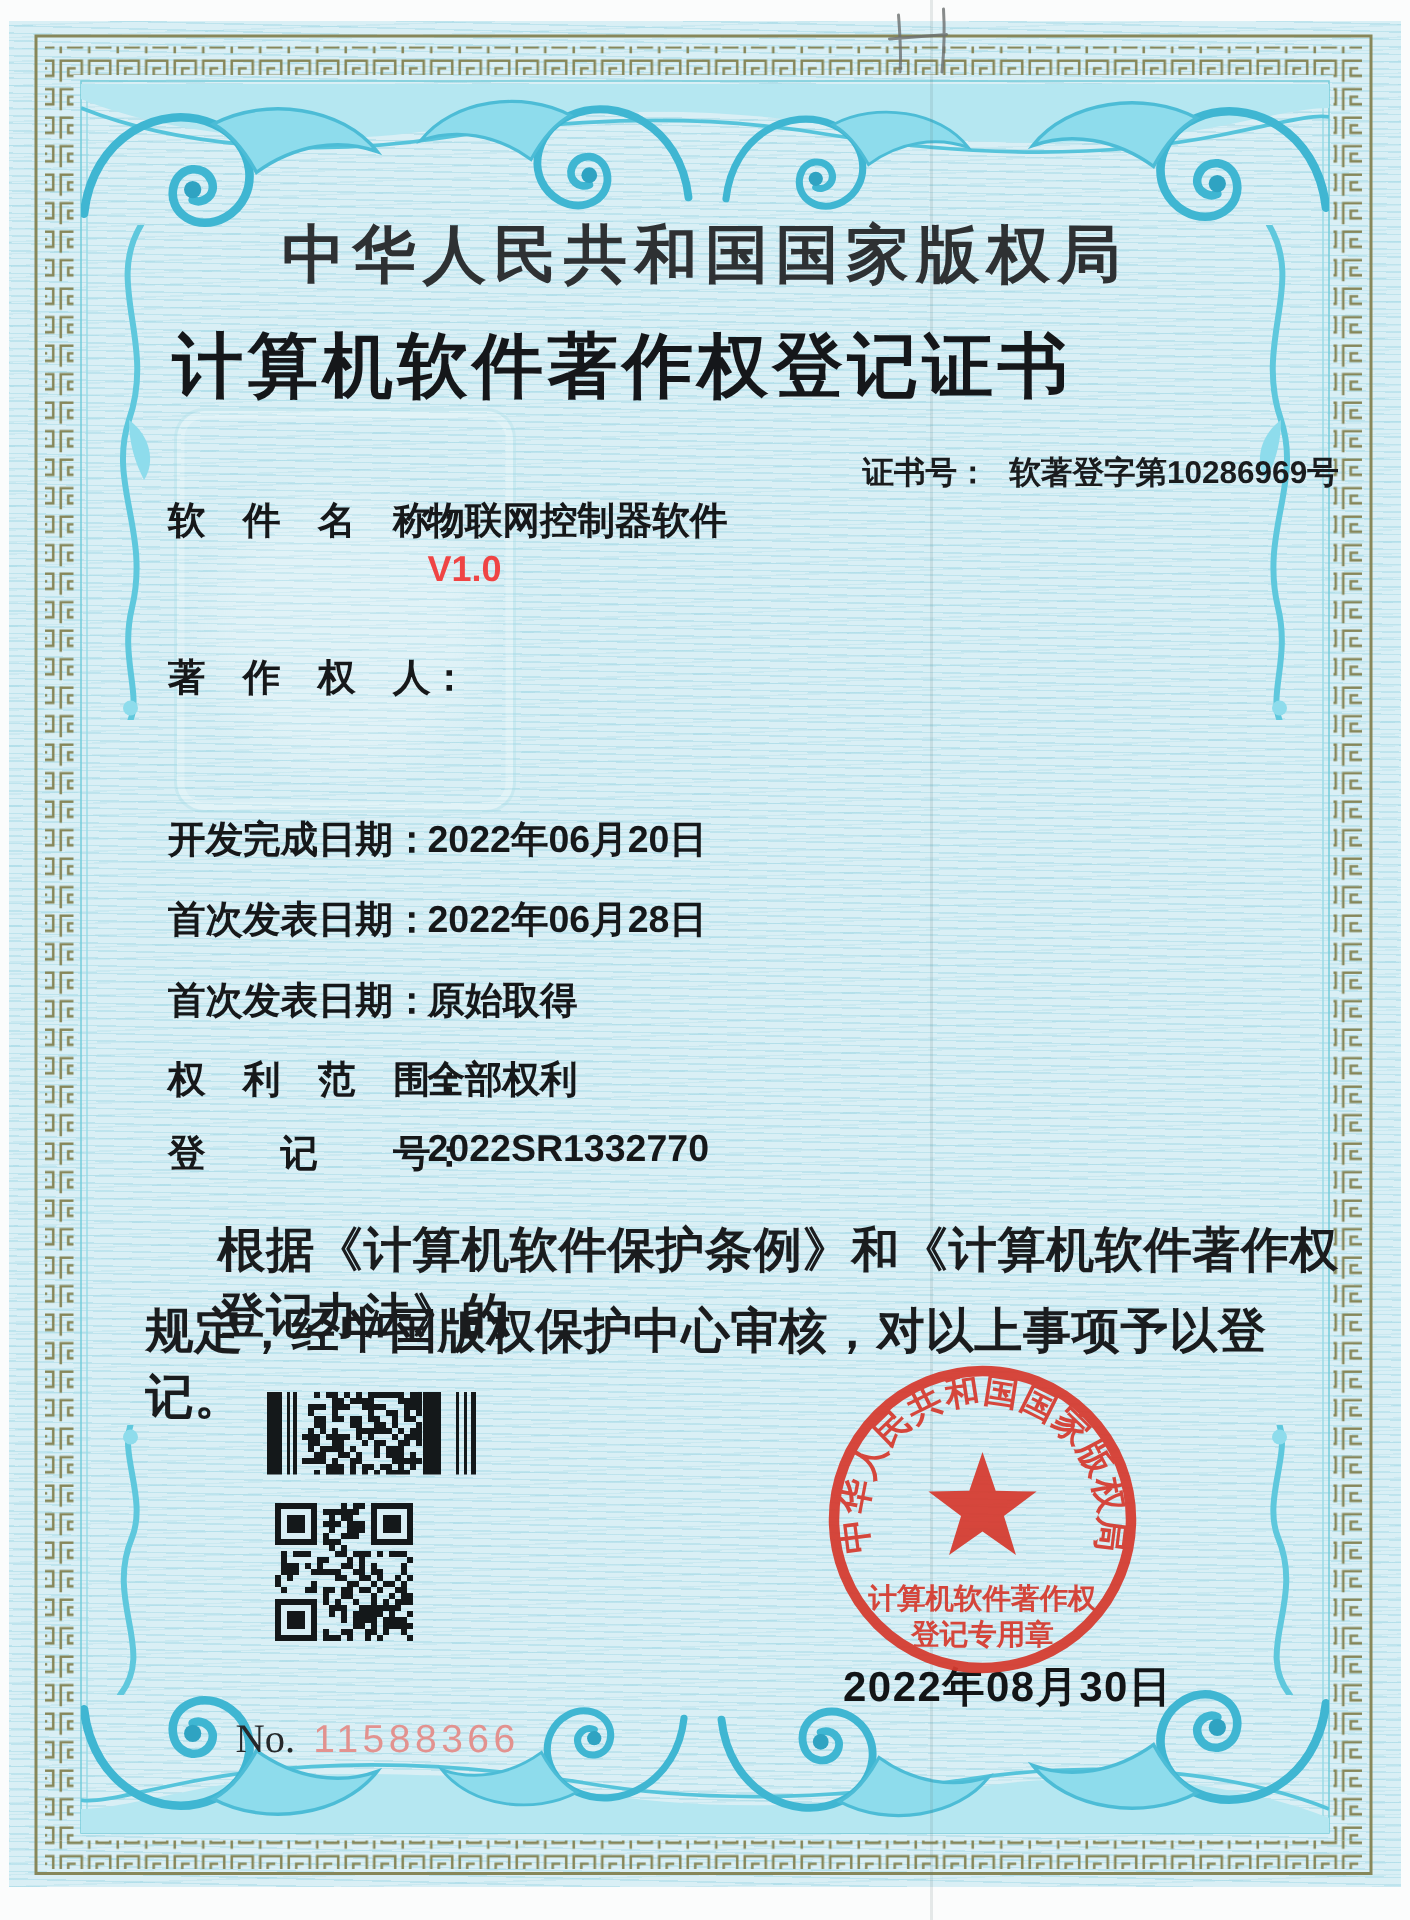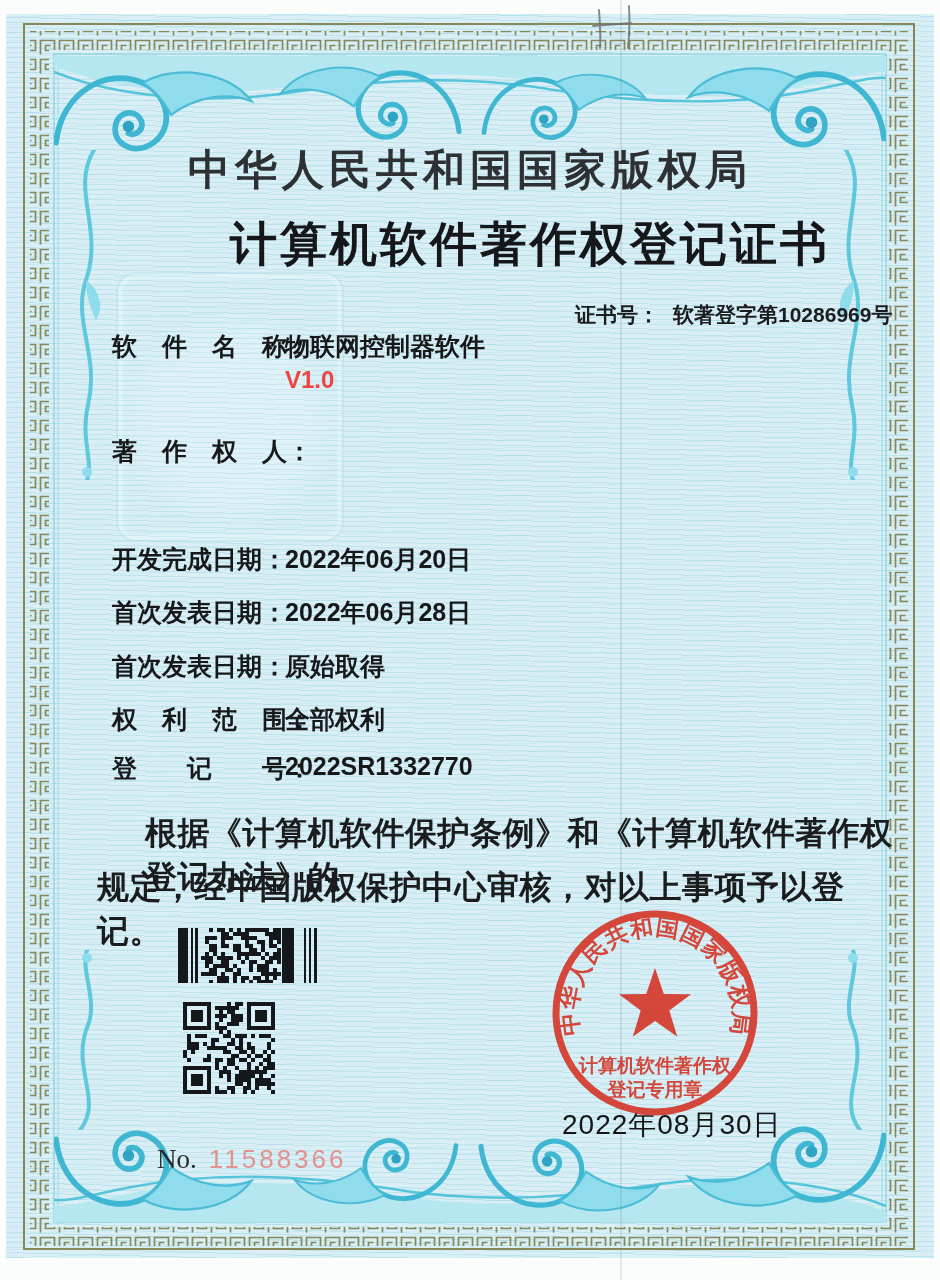--- a/index.html
+++ b/index.html
@@ -25,36 +25,36 @@
     box-shadow:inset 0 0 0 5px rgba(255,255,255,0.35);
     background:radial-gradient(circle at 50% 55%, rgba(255,255,255,0.30) 0 40%, transparent 60%);
     opacity:.6;
   }
   .authority{
     left:0;top:142px;width:940px;text-align:center;
     font-family:"Liberation Serif",serif;font-size:42px;font-weight:700;
     letter-spacing:5px;color:#2e3133;
   }
   .cert-title{
-    left:0;top:213px;width:830px;text-align:right;
+    left:0;top:213px;width:830px;text-align:center;
     font-size:47px;font-weight:900;letter-spacing:3px;color:#15171a;
   }
   .certno{left:575px;top:301px;font-size:21px;font-weight:700;color:#1a1c1e;}
   .certno .lbl{margin-right:14px;}
   .row{left:112px;font-size:25px;font-weight:700;color:#16181a;width:760px;}
   .row .fvalue{position:absolute;left:173px;white-space:nowrap;}
   .v2{left:285px;font-size:24px;font-weight:700;color:#ef4444;}
   .stmt{left:97px;width:762px;font-size:32px;font-weight:700;color:#1a1c1e;letter-spacing:0.5px;}
   .stmt.indent{padding-left:48px;}
   .serial{left:157px;top:1144px;font-size:27px;color:#26282a;font-family:"Liberation Serif",serif;}
   .serial .num{
     font-family:"Liberation Sans",sans-serif;font-size:26px;font-weight:400;
     color:#e2928f;letter-spacing:3px;margin-left:12px;
   }
-  .issue-date{left:562px;top:1106px;font-size:28px;font-weight:400;color:#131517;letter-spacing:1px;text-align:right;}
+  .issue-date{left:562px;top:1106px;font-size:28px;font-weight:700;color:#131517;letter-spacing:1px;text-align:right;}
   .barcode{left:178px;top:928px;}
   .qrcode{left:183px;top:1002px;}
   .seal{left:543px;top:900px;pointer-events:none;}
   .orn{pointer-events:none;}
   .orn-bottom{transform:rotate(180deg);}
   .tendril-right{transform:scaleX(-1);}
   .tendril-up{transform:rotate(180deg);}
 </style>
 </head>
 <body>

